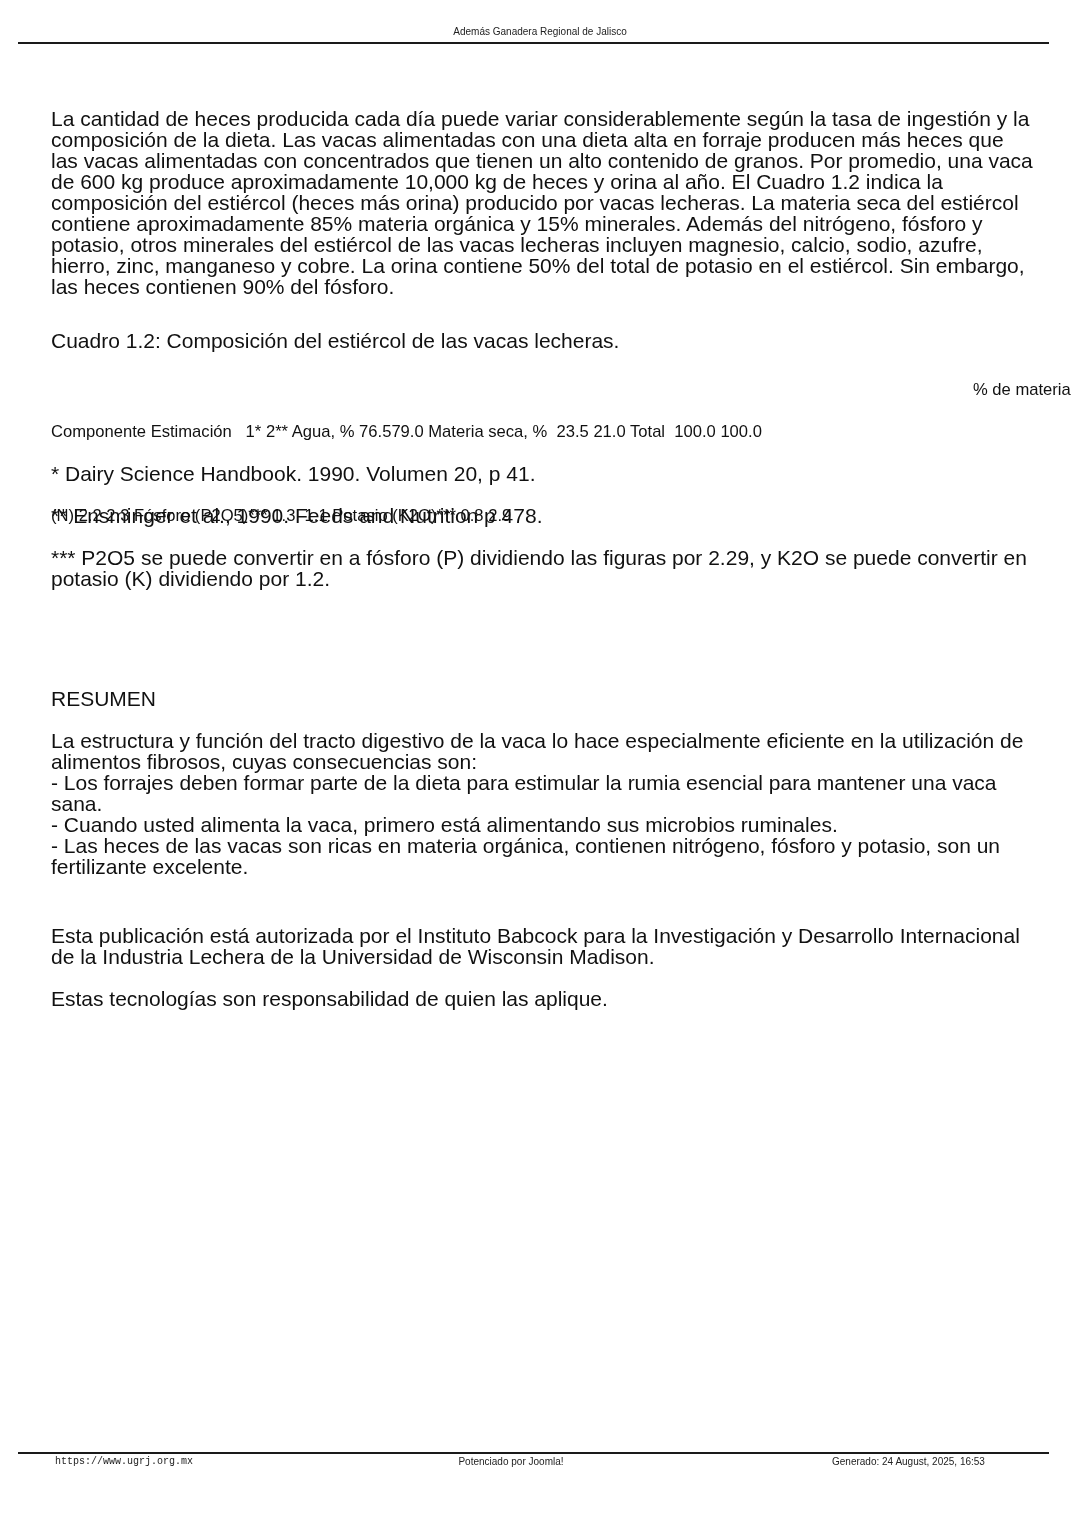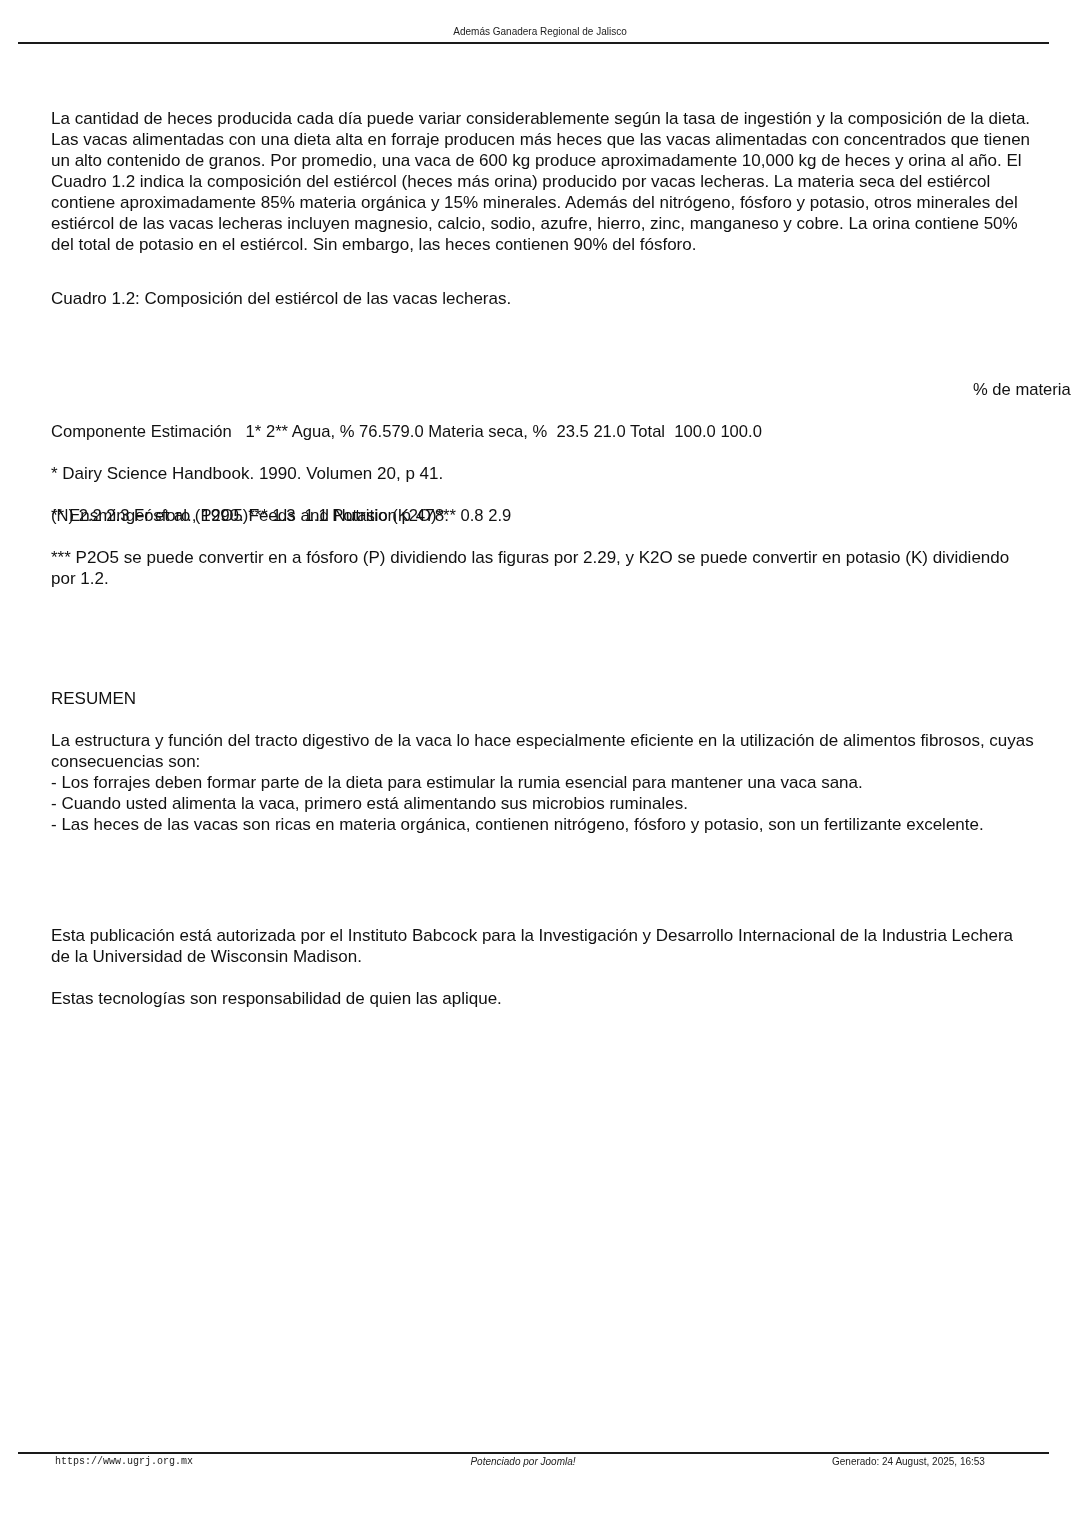--- a/index.html
+++ b/index.html
@@ -30,21 +30,21 @@
       width: 1031px;
       height: 2px;
       background: #1a1a1a;
     }
     .rule.top { top: 42px; }
     .rule.bottom { top: 1452px; }
     .body-text {
       position: absolute;
       left: 51px;
       width: 985px;
-      font-size: 17px;
+      font-size: 21px;
       line-height: 21px;
       color: #111;
     }
     .p { margin: 0; white-space: normal; }
     .table-line {
       position: absolute;
       left: 51px;
       top: 379px;
       width: 1040px;
       font-size: 16.6px;
@@ -66,21 +66,21 @@
     .page-footer {
       position: absolute;
       top: 1456px;
       left: 0;
       width: 1080px;
       font-size: 10px;
       color: #222;
     }
     .page-footer span { position: absolute; top: 0; }
     .footer-left { left: 55px; font-family: Liberation Mono, monospace; }
-    .footer-center { left: 12px; width: 1022px; text-align: center; font-style: italic; }
+    .footer-center { left: 0; width: 1022px; text-align: center; }
     .footer-right { left: 796px; margin-left: 36px; }
   </style>
 </head>
 <body>
 
 <div class="page-header">Además Ganadera Regional de Jalisco</div>
 <div class="rule top"></div>
 
 <div class="body-text" style="top:108px;">
   <p class="p">La cantidad de heces producida cada día puede variar considerablemente según la tasa de ingestión y la composición de la dieta. Las vacas alimentadas con una dieta alta en forraje producen más heces que las vacas alimentadas con concentrados que tienen un alto contenido de granos. Por promedio, una vaca de 600 kg produce aproximadamente 10,000 kg de heces y orina al año. El Cuadro 1.2 indica la composición del estiércol (heces más orina) producido por vacas lecheras. La materia seca del estiércol contiene aproximadamente 85% materia orgánica y 15% minerales. Además del nitrógeno, fósforo y potasio, otros minerales del estiércol de las vacas lecheras incluyen magnesio, calcio, sodio, azufre, hierro, zinc, manganeso y cobre. La orina contiene 50% del total de potasio en el estiércol. Sin embargo, las heces contienen 90% del fósforo.</p>

